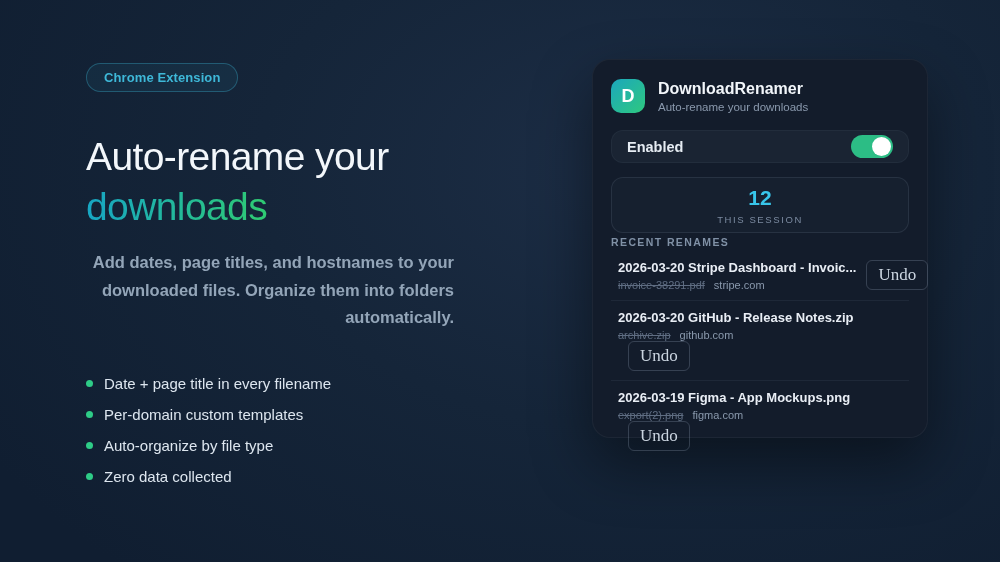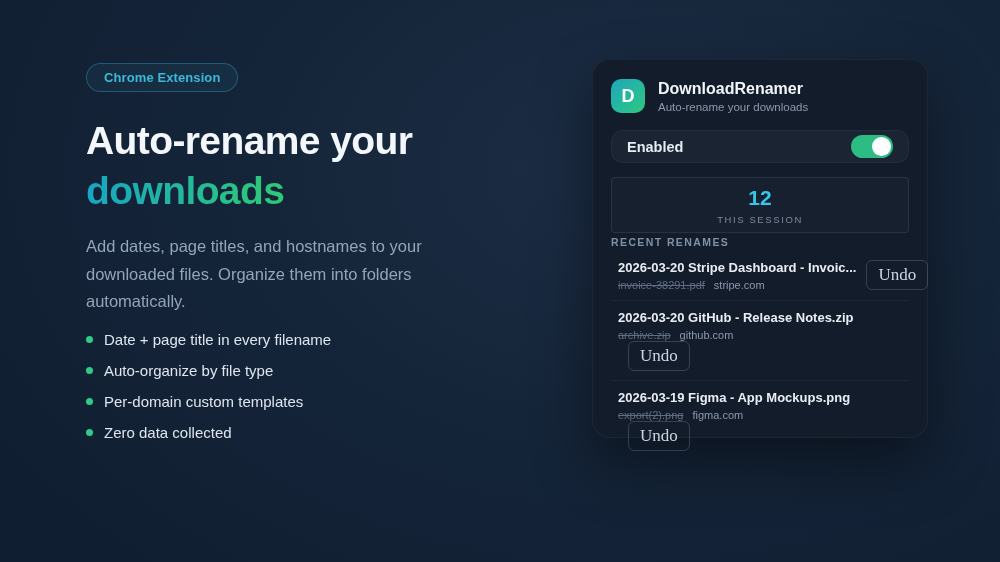--- a/index.html
+++ b/index.html
@@ -16,35 +16,35 @@
   .badge {
     display: inline-block;
     font-size: 13px; font-weight: 700; color: #3eb8d8;
     background: rgba(62,184,216,0.07);
     border: 1px solid rgba(62,184,216,0.33);
     border-radius: 16px;
     padding: 6px 17px;
     letter-spacing: 0.1px;
   }
   h1 {
-    margin-top: 24px;
-    font-size: 39px; line-height: 50px; font-weight: 700;
+    margin-top: 40px;
+    font-size: 39px; line-height: 50px; font-weight: 400;
     letter-spacing: -0.6px; color: #f3f7fb;
   }
   .grad-text {
     background: linear-gradient(90deg, #17a6c4 0%, #2fcb72 100%);
     -webkit-background-clip: text; background-clip: text;
     -webkit-text-fill-color: transparent; color: transparent;
   }
   .hero-desc {
     margin-top: 17px; width: 368px;
     font-size: 16.5px; line-height: 27.5px;
-    color: #93a5b8; font-weight: 400;
-  }
-  .feature-list { margin-top: 15px; list-style: none; }
+    color: #93a5b8; font-weight: 700; text-align: right;
+  }
+  .feature-list { margin-top: 43px; list-style: none; }
   .feature-list li {
     display: flex; align-items: center; gap: 11px;
     margin-bottom: 14px;
     font-size: 15px; color: #dde6ef; font-weight: 400;
   }
   .dot {
     width: 7px; height: 7px; border-radius: 50%;
     background: #2ecc87; flex: 0 0 auto;
   }
 
@@ -85,21 +85,21 @@
     position: absolute; top: 2px; right: 2px;
     width: 19px; height: 19px; border-radius: 50%;
     background: #ffffff;
   }
 
   .stats-row { margin-top: 14px; display: flex; gap: 9px; }
   .stat-box {
     flex: 1; height: 56px;
     background: #16202f;
     border: 1px solid rgba(148,163,184,0.14);
-    border-radius: 4px;
+    border-radius: 12px;
     display: flex; flex-direction: column; align-items: center; justify-content: center;
   }
   .stat-value { font-size: 21px; font-weight: 800; color: #38c5ea; }
   .stat-label { font-size: 9.5px; letter-spacing: 1.6px; color: #7b8aa0; margin-top: 4px; font-weight: 500; }
 
   .recent-header {
     margin-top: 3px;
     font-size: 10.5px; font-weight: 700; letter-spacing: 1.4px;
     color: #8091a6;
   }
@@ -133,25 +133,25 @@
   <span class="badge">Chrome Extension</span>
   <h1><span>Auto-rename your</span><br><span class="grad-text">downloads</span></h1>
   <p class="hero-desc">Add dates, page titles, and hostnames to your downloaded files. Organize them into folders automatically.</p>
   <ul class="feature-list">
     <li>
         <span class="dot"></span>
         <span>Date + page title in every filename</span>
       </li>
     <li>
         <span class="dot"></span>
+        <span>Per-domain custom templates</span>
+      </li>
+    <li>
+        <span class="dot"></span>
         <span>Auto-organize by file type</span>
-      </li>
-    <li>
-        <span class="dot"></span>
-        <span>Per-domain custom templates</span>
       </li>
     <li>
         <span class="dot"></span>
         <span>Zero data collected</span>
       </li>
   </ul>
 </div>
 
 <div class="popup-card">
   <div class="popup-header">

